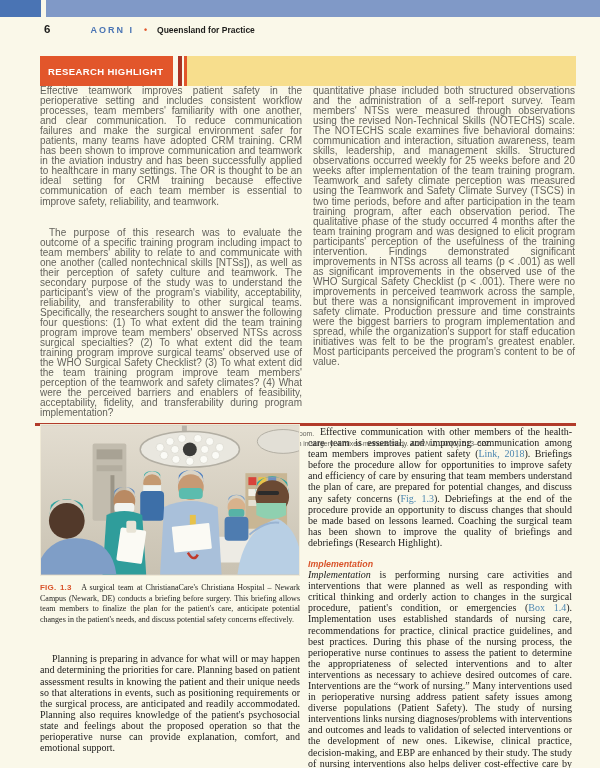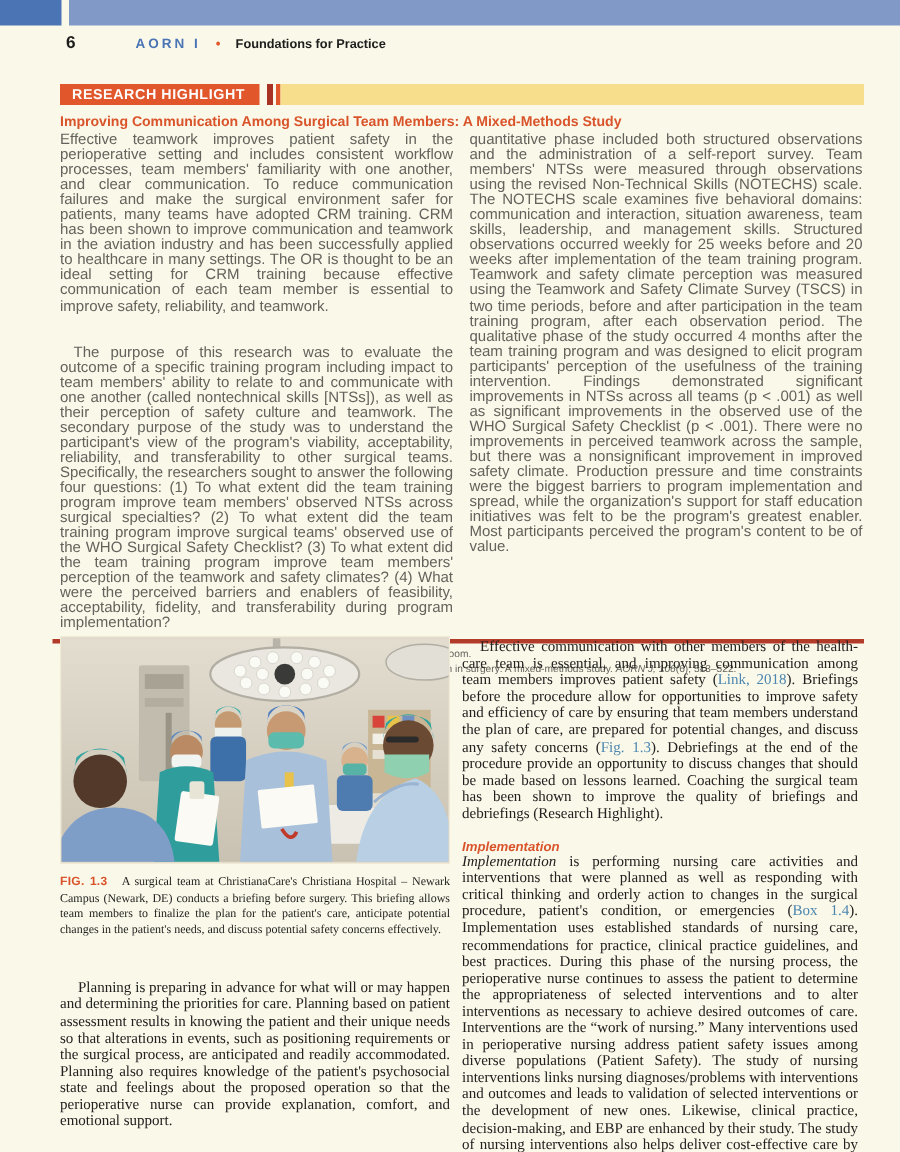--- a/index.html
+++ b/index.html
@@ -19,21 +19,21 @@
 
   
   .runhead{position:absolute;top:23px;left:44px;display:flex;align-items:baseline;gap:10px;}
   .pagenum{font-weight:bold;font-size:11.5px;color:#1d1d1b;}
   .unit{font-weight:bold;font-size:9px;letter-spacing:2px;color:#4a74b4;margin-left:30px;}
   .bullet{color:#e2562b;font-size:9px;font-weight:bold;}
   .section{font-weight:bold;font-size:8.5px;color:#1d1d1b;}
 
   
   .rh-box{position:absolute;left:35px;top:56px;width:541px;}
-  .rh-bannerrow{display:flex;align-items:stretch;height:14px;margin-left:5px;}
+  .rh-bannerrow{display:flex;align-items:stretch;height:30px;margin-left:5px;}
   .rh-banner{background:#e2562b;color:#fff;font-weight:bold;font-size:9.5px;
     letter-spacing:.4px;display:flex;align-items:center;padding:0 10px 0 8px;}
   .rh-gap1{width:5px;}
   .rh-stripe1{width:4px;background:#a83325;}
   .rh-gap2{width:2px;}
   .rh-stripe2{width:3px;background:#e2562b;}
   .rh-yellow{flex:1;background:#f7de8d;}
   .rh-title{margin:5px 0 3px 5px;color:#d9542b;font-weight:bold;font-size:9.4px;}
   .rh-cols{display:flex;gap:11px;margin-left:5px;}
   .rh-col{width:262px;font-size:10px;line-height:10.05px;color:#63625c;text-align:justify;}
@@ -70,33 +70,32 @@
 
   <div class="topbar">
     <div class="accent"></div>
     <div class="bar"></div>
   </div>
 
   <div class="runhead">
     <span class="pagenum">6</span>
     <span class="unit">AORN I</span>
     <span class="bullet">•</span>
-    <span class="section">Foundations for Practice</span>
+    <span class="section">Queensland for Practice</span>
   </div>
 
   <div class="rh-box">
     <div class="rh-bannerrow">
       <div class="rh-banner">RESEARCH HIGHLIGHT</div>
       <div class="rh-gap1"></div>
       <div class="rh-stripe1"></div>
       <div class="rh-gap2"></div>
       <div class="rh-stripe2"></div>
       <div class="rh-yellow"></div>
     </div>
-    <div class="rh-title">Improving Communication Among Surgical Team Members: A Mixed-Methods Study</div>
     <div class="rh-cols">
       <div class="rh-col">
           <p>Effective teamwork improves patient safety in the perioperative setting and includes consistent workflow processes, team members' familiarity with one another, and clear communication. To reduce communication failures and make the surgical environment safer for patients, many teams have adopted CRM training. CRM has been shown to improve communication and teamwork in the aviation industry and has been successfully applied to healthcare in many settings. The OR is thought to be an ideal setting for CRM training because effective communication of each team member is essential to improve safety, reliability, and teamwork.</p>
           <p class="indent">The purpose of this research was to evaluate the outcome of a specific training program including impact to team members' ability to relate to and communicate with one another (called nontechnical skills [NTSs]), as well as their perception of safety culture and teamwork. The secondary purpose of the study was to understand the participant's view of the program's viability, acceptability, reliability, and transferability to other surgical teams. Specifically, the researchers sought to answer the following four questions: (1) To what extent did the team training program improve team members' observed NTSs across surgical specialties? (2) To what extent did the team training program improve surgical teams' observed use of the WHO Surgical Safety Checklist? (3) To what extent did the team training program improve team members' perception of the teamwork and safety climates? (4) What were the perceived barriers and enablers of feasibility, acceptability, fidelity, and transferability during program implementation?</p>
         </div>
       <div class="rh-col">
           <p>quantitative phase included both structured observations and the administration of a self-report survey. Team members' NTSs were measured through observations using the revised Non-Technical Skills (NOTECHS) scale. The NOTECHS scale examines five behavioral domains: communication and interaction, situation awareness, team skills, leadership, and management skills. Structured observations occurred weekly for 25 weeks before and 20 weeks after implementation of the team training program. Teamwork and safety climate perception was measured using the Teamwork and Safety Climate Survey (TSCS) in two time periods, before and after participation in the team training program, after each observation period. The qualitative phase of the study occurred 4 months after the team training program and was designed to elicit program participants' perception of the usefulness of the training intervention. Findings demonstrated significant improvements in NTSs across all teams (p &lt; .001) as well as significant improvements in the observed use of the WHO Surgical Safety Checklist (p &lt; .001). There were no improvements in perceived teamwork across the sample, but there was a nonsignificant improvement in improved safety climate. Production pressure and time constraints were the biggest barriers to program implementation and spread, while the organization's support for staff education initiatives was felt to be the program's greatest enabler. Most participants perceived the program's content to be of value.</p>
         </div>
     </div>
     <div class="rh-rule"></div>

